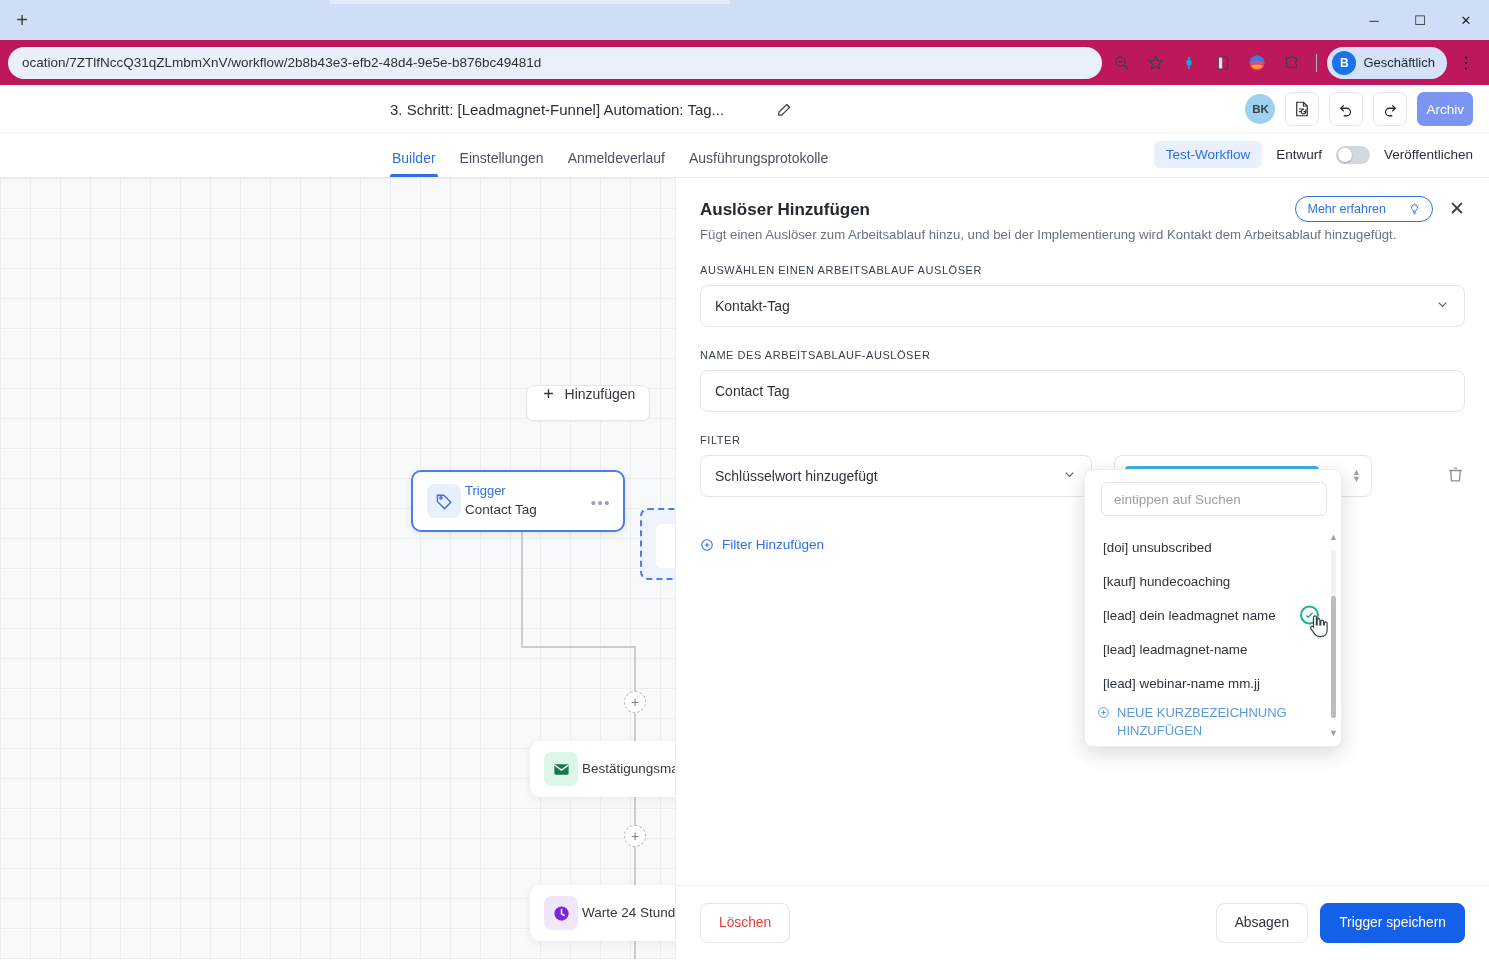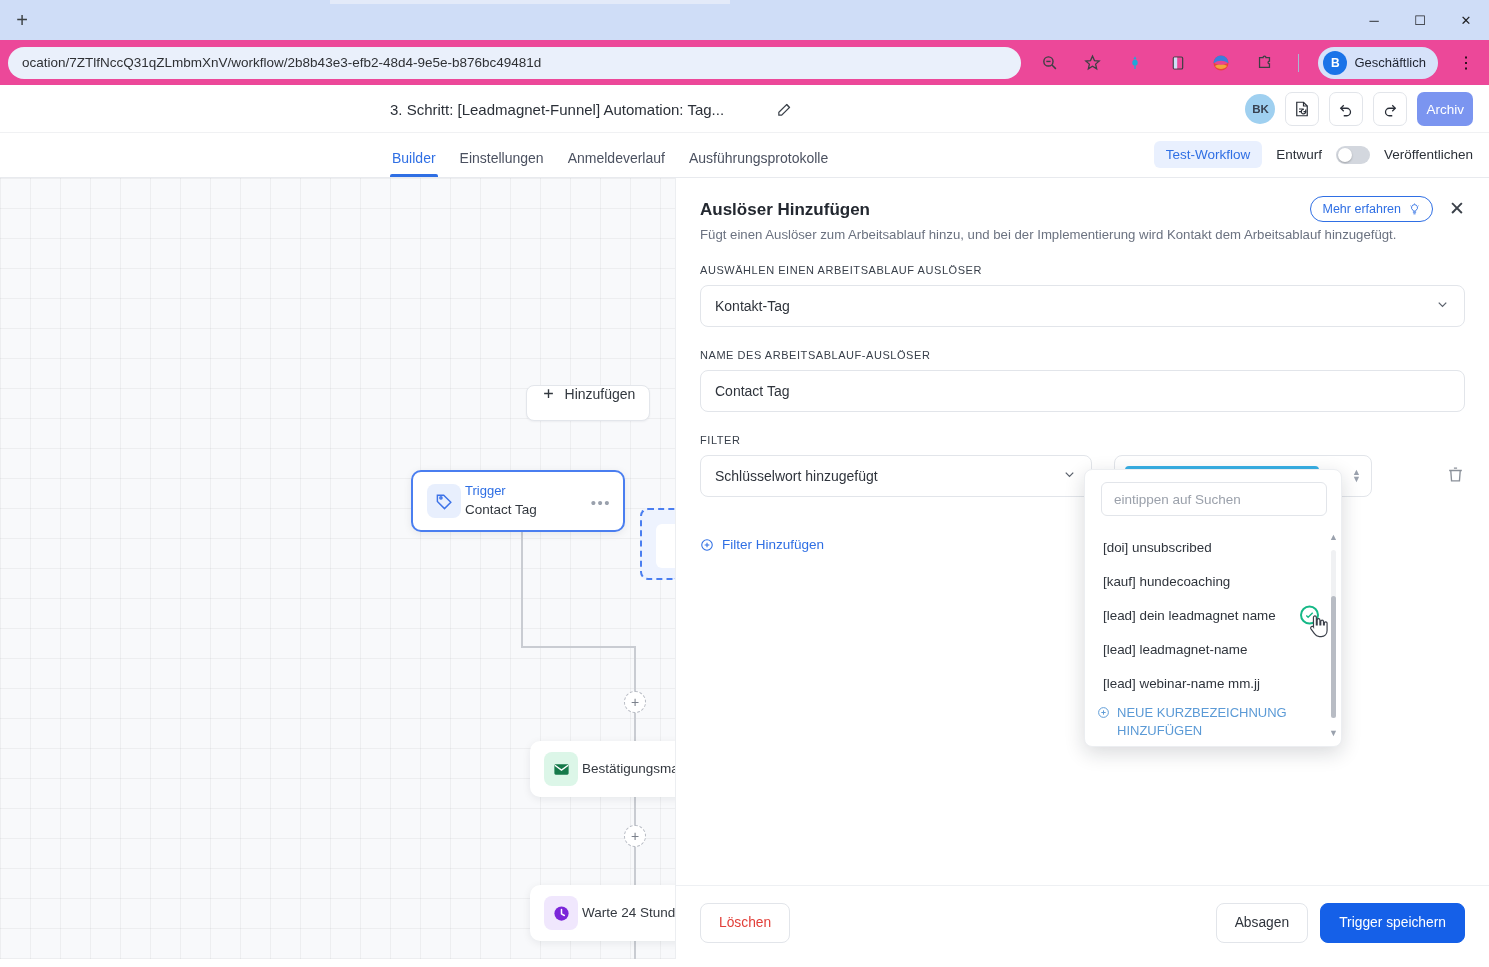--- a/index.html
+++ b/index.html
@@ -22,22 +22,22 @@
   }
   .new-tab-btn {
     position: absolute; left: 8px; top: 6px; width: 28px; height: 28px;
     display:flex; align-items:center; justify-content:center;
     font-size: 20px; color:#3c4043; border-radius: 14px; cursor:pointer;
   }
   .win-controls { position:absolute; right: 0; top: 0; height: 40px; display:flex; }
   .win-btn { width: 46px; height: 40px; display:flex; align-items:center; justify-content:center; color:#202124; font-size:13px; cursor:pointer;}
 
   .browser-toolbar {
-    height: 45px; background: #ec4899; display:flex; align-items:center;
-    padding: 0 8px; gap: 13px; position: relative;
+    height: 45px; background: #be185d; display:flex; align-items:center;
+    padding: 0 8px; gap: 4px; position: relative;
   }
   .omnibox {
     flex: 1; height: 32px; background: #eaf0fb; border-radius: 16px;
     display:flex; align-items:center; padding: 0 14px; overflow: hidden;
   }
   .omnibox-url {
     font-size: 13.5px; color: #2e3034; white-space: nowrap;
     font-family: "Liberation Sans", sans-serif;
   }
   .tb-icon {
@@ -157,21 +157,21 @@
   
   .panel {
     position:absolute; left: 676px; top: 0; width: 813px; height: 781px;
     background:#fff; display:flex; flex-direction:column;
   }
   .panel-head { padding: 22px 24px 0; position:relative; }
   .panel-title { font-size: 17px; color:#232830; font-weight:600; }
   .panel-desc { font-size: 13.2px; color:#6b7280; margin-top: 7px; }
   .mehr-btn {
     position:absolute; right: 56px; top: 18px; height:26px; border:1px solid #2f6fe4;
-    border-radius:13px; color:#2f6fe4; font-size:12.5px; display:flex; align-items:center; gap:7px;
+    border-radius:13px; color:#2f6fe4; font-size:12.5px; display:flex; align-items:center; gap:22px;
     padding: 0 11px; cursor:pointer; background:#fff;
   }
   .panel-close { position:absolute; right: 18px; top: 16px; width:28px;height:28px;
     display:flex; align-items:center; justify-content:center; cursor:pointer; color:#3a4049; font-size:19px; }
 
   .panel-body { flex:1; padding: 22px 24px 0; overflow: visible; position:relative; }
   .fld-label {
     font-size: 11px; font-weight:400; letter-spacing:.55px; color:#39404b; text-transform:uppercase;
     margin-bottom: 9px;
   }

